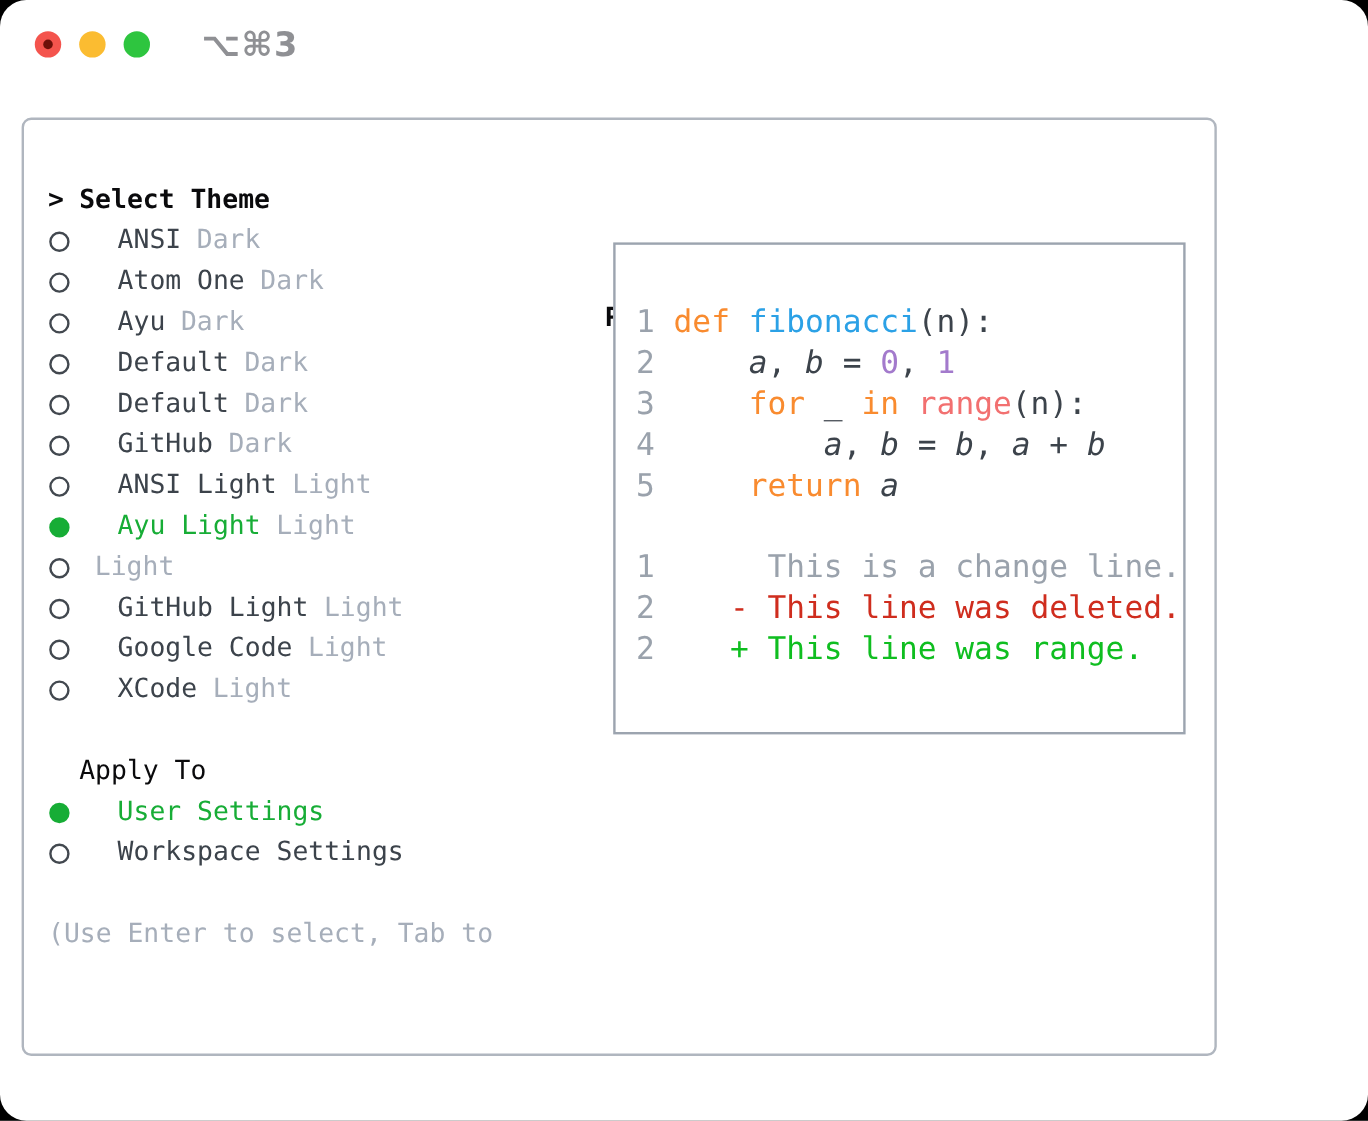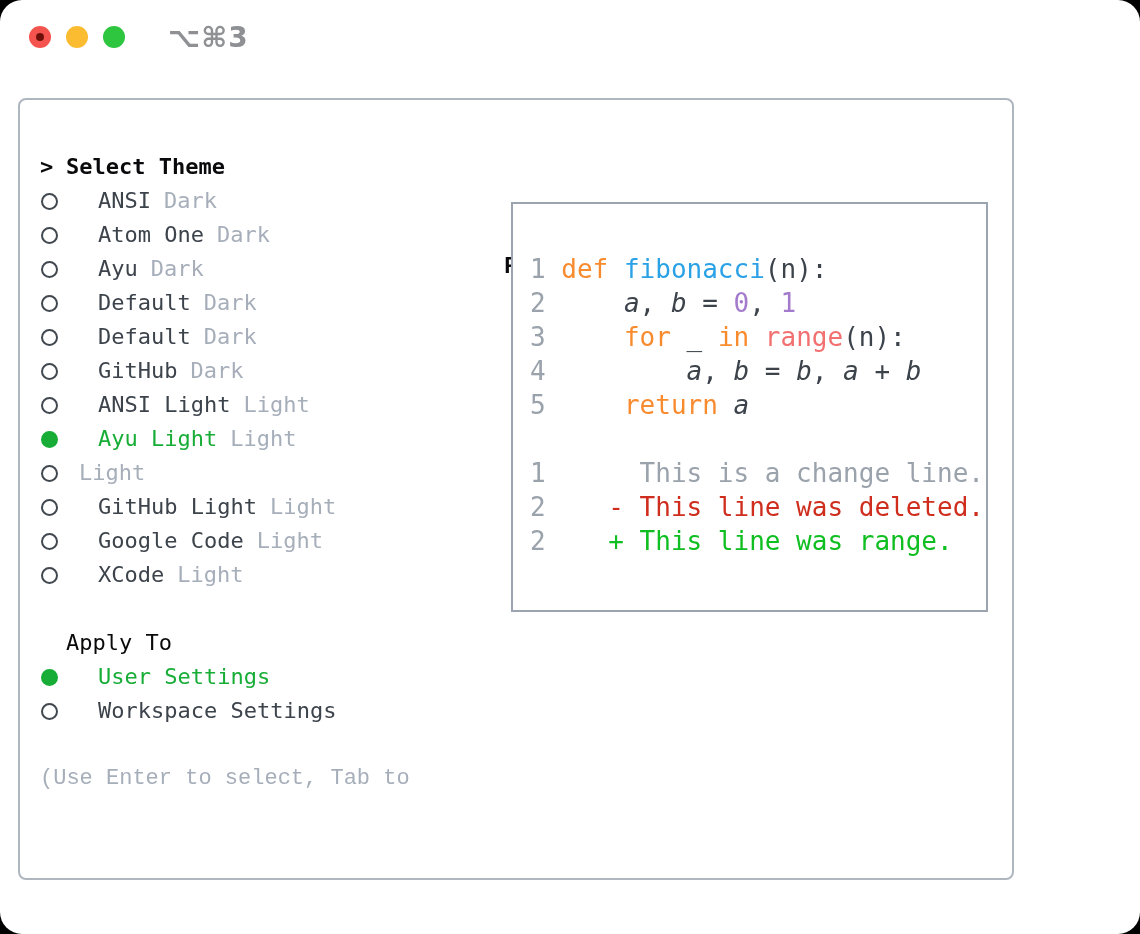--- a/index.html
+++ b/index.html
@@ -43,21 +43,21 @@
   .hdr2{color:var(--ui_text_black);}
   .radio{
     width:13px;height:13px;border-radius:50%;
     border:2px solid #42484F;box-sizing:content-box;margin-left:1px;
   }
   .radio.sel{background:var(--selected_green);border-color:var(--selected_green);}
   .t-name{color:var(--ui_text_dark);margin-left:32px;}
   .t-name.sel{color:var(--selected_green);}
   .t-tag{color:var(--ui_muted);margin-left:13px;}
   .gap{height:34px;}
-  .hint{color:var(--ui_muted);white-space:pre;font-family:Liberation Mono, monospace;}
+  .hint{color:var(--ui_muted);white-space:pre;}
   
   .preview-title{
     position:absolute;left:484px;top:151px;font-size:22px;font-weight:bold;
     color:var(--ui_text_black);line-height:30px;
   }
   .preview-box{
     position:absolute;left:491px;top:102px;width:473px;height:406px;
     border:2px solid var(--preview_border);background:#fff;overflow:hidden;
   }
   .code{padding:48px 0 0 17px;font-size:26px;line-height:34px;}

